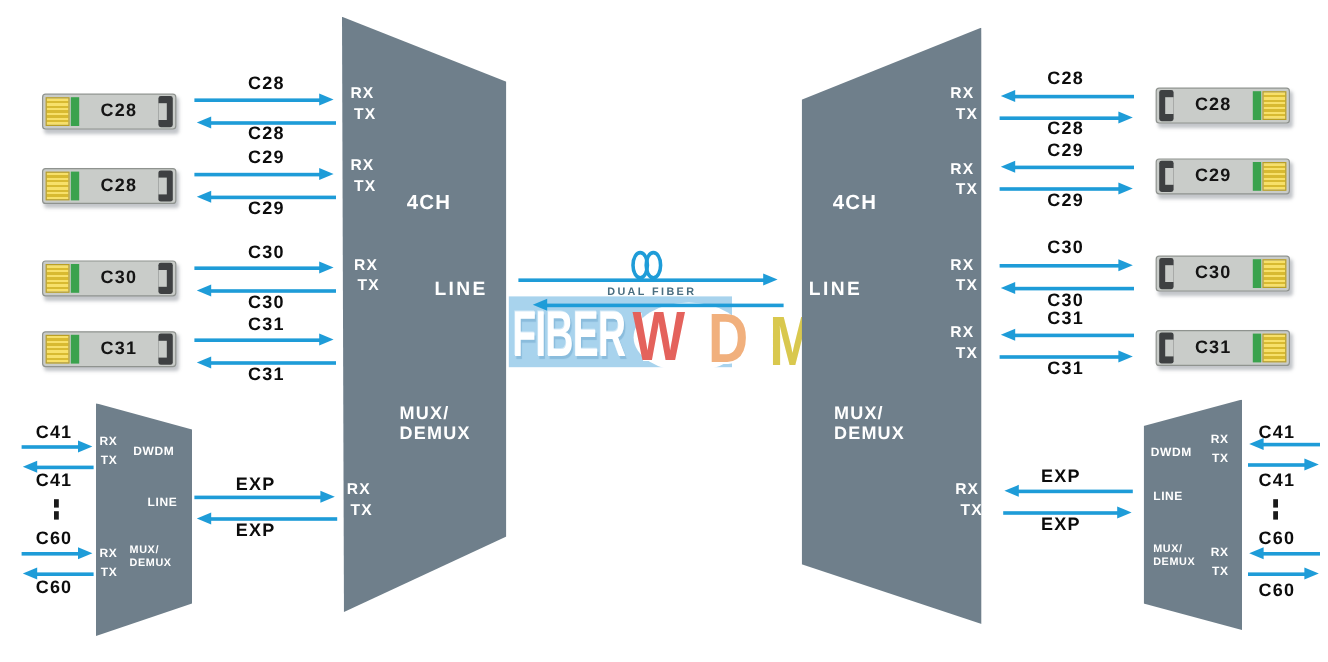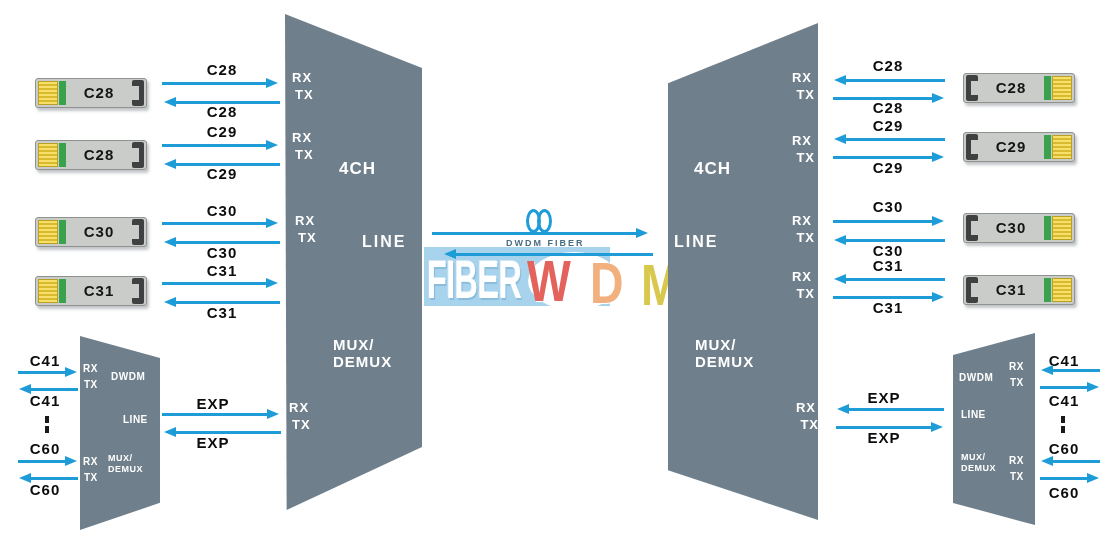--- a/index.html
+++ b/index.html
@@ -116,21 +116,21 @@
   <div class="bigtxt" style="left:339px;top:160px">4CH</div>
   <div class="linetxt" style="left:362px;top:234px">LINE</div>
   <div class="muxtxt" style="left:333px;top:336px">
     <div>MUX/</div>
     <div>DEMUX</div>
   </div>
 
   <div class="coil" style="left:526px;top:209px"></div>
   <div class="coil" style="left:537px;top:209px"></div>
   <div class="arr r" style="left:432px;top:232px;width:205px"></div>
-  <div class="duallbl" style="left:506px;top:239px">DWDM FIBER</div>
+  <div class="duallbl" style="left:506px;top:239px">DUAL FIBER</div>
   <div class="logo-rect"></div>
   <div class="logo-ellipse"></div>
   <div class="logo-fiber">FIBER</div>
   <div class="logo-ltr" style="left:527px;top:256px;color:#E4625C">W</div>
   <div class="logo-ltr" style="left:590px;top:258px;color:#F1B07D">D</div>
   <div class="logo-ltr" style="left:641px;top:260px;color:#D9C84E">M</div>
   <div class="arr l" style="left:455px;top:253px;width:198px"></div>
 
   <div class="trap" style="left:668px;top:23px;width:150px;height:497px;
        clip-path:polygon(0% 12.1%,100% 0%,100% 100%,0% 90%);"></div>

